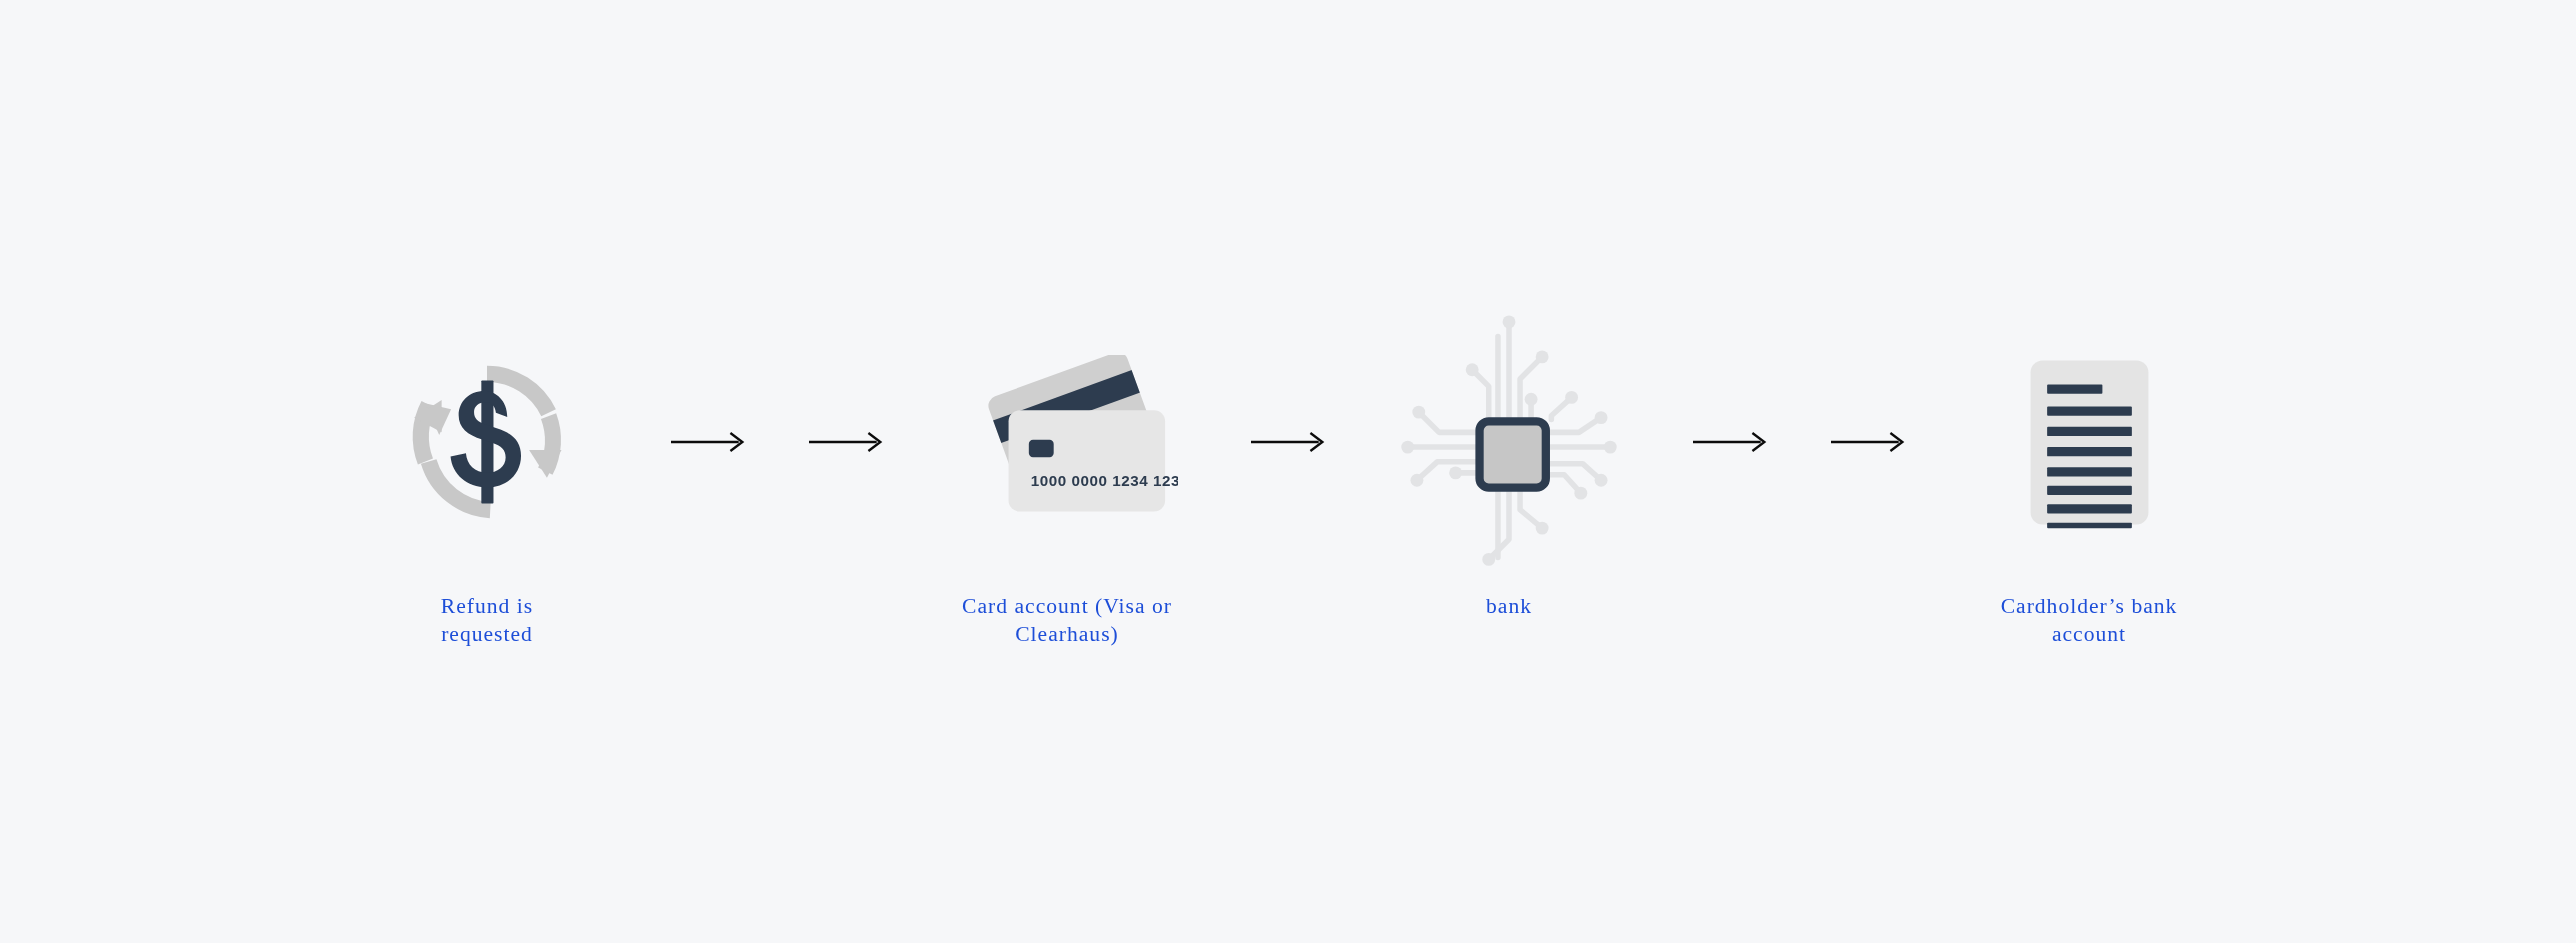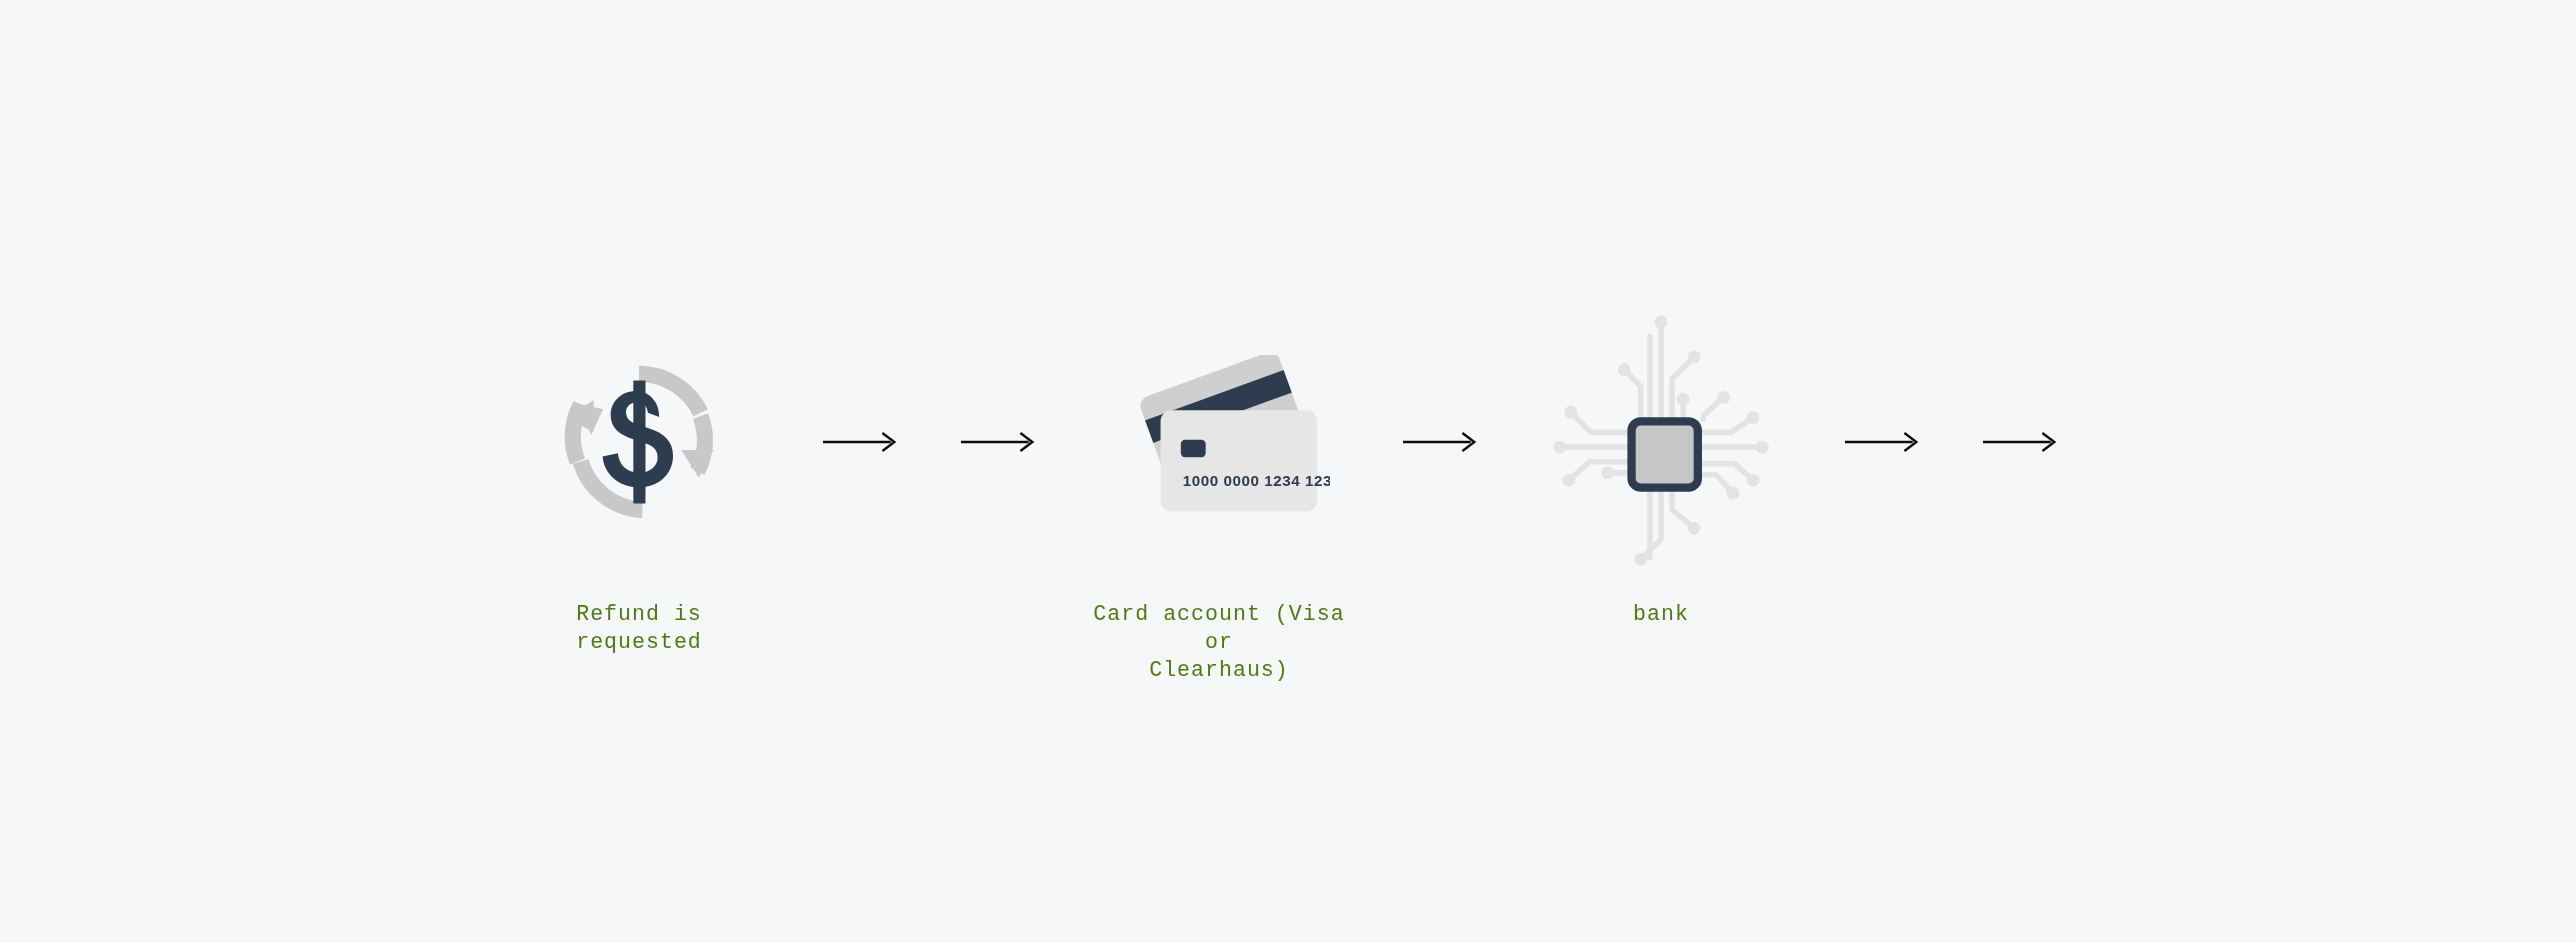--- a/index.html
+++ b/index.html
@@ -37,29 +37,29 @@
   .icon-box {
     height: 276px;
     width: 304px;
     display: flex;
     align-items: center;
     justify-content: center;
     margin-top: 304px;
   }
 
   .step-label {
-    margin-top: 20px;
+    margin-top: 12px;
     width: 267px;
     text-align: center;
     font-size: 21.6px;
     line-height: 28px;
     letter-spacing: 1px;
-    color: #4d7c0f;
+    color: #1d4ed8;
     font-weight: 400;
-    font-family: Liberation Mono, monospace;
+    font-family: Liberation Serif, serif;
   }
 
   .arrow-box {
     width: 138px;
     height: 276px;
     margin-top: 304px;
     display: flex;
     align-items: center;
     justify-content: center;
   }
@@ -211,15 +211,36 @@
   </div>
 
 
   <div class="arrow-box">
     <svg width="75" height="24" viewBox="0 0 82 26" aria-hidden="true">
       <line x1="0" y1="13" x2="74" y2="13" stroke="#0c0c0c" stroke-width="2.6"></line>
       <polyline points="66,4 78,13 66,22" fill="none" stroke="#0c0c0c" stroke-width="2.6" stroke-linecap="square"></polyline>
     </svg>
   </div>
 
+  <div class="step">
+    <div class="icon-box">
+      <svg width="129" height="175" viewBox="0 0 140 190" aria-hidden="true">
+        <rect x="6" y="6" width="128" height="178" rx="13" fill="#e4e4e4"></rect>
+        <g fill="#2d3c4f">
+          <rect x="24" y="32" width="60" height="10" rx="1"></rect>
+          <rect x="24" y="56" width="92" height="10" rx="1"></rect>
+          <rect x="24" y="78" width="92" height="10" rx="1"></rect>
+          <rect x="24" y="100" width="92" height="10" rx="1"></rect>
+          <rect x="24" y="122" width="92" height="10" rx="1"></rect>
+          <rect x="24" y="142" width="92" height="10" rx="1"></rect>
+          <rect x="24" y="162" width="92" height="10" rx="1"></rect>
+          <rect x="24" y="182" width="92" height="6" rx="1"></rect>
+        </g>
+      </svg>
+    </div>
+    <div class="step-label">
+      <div>Cardholder’s bank</div>
+      <div>account</div>
+    </div>
+  </div>
 
 </div>
 
 
 </body></html>

